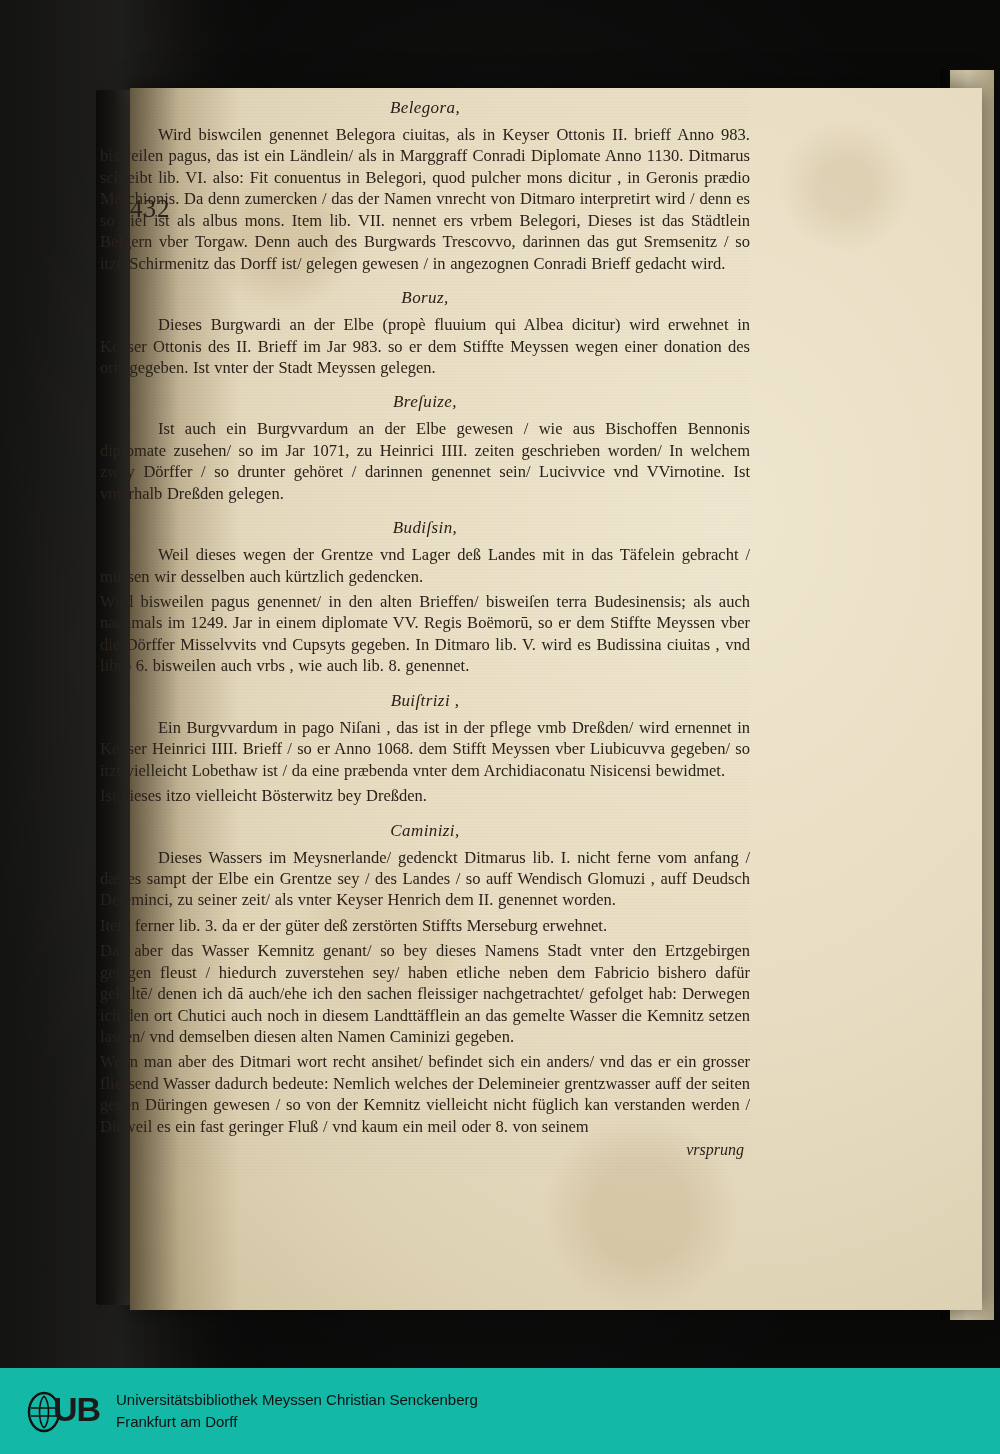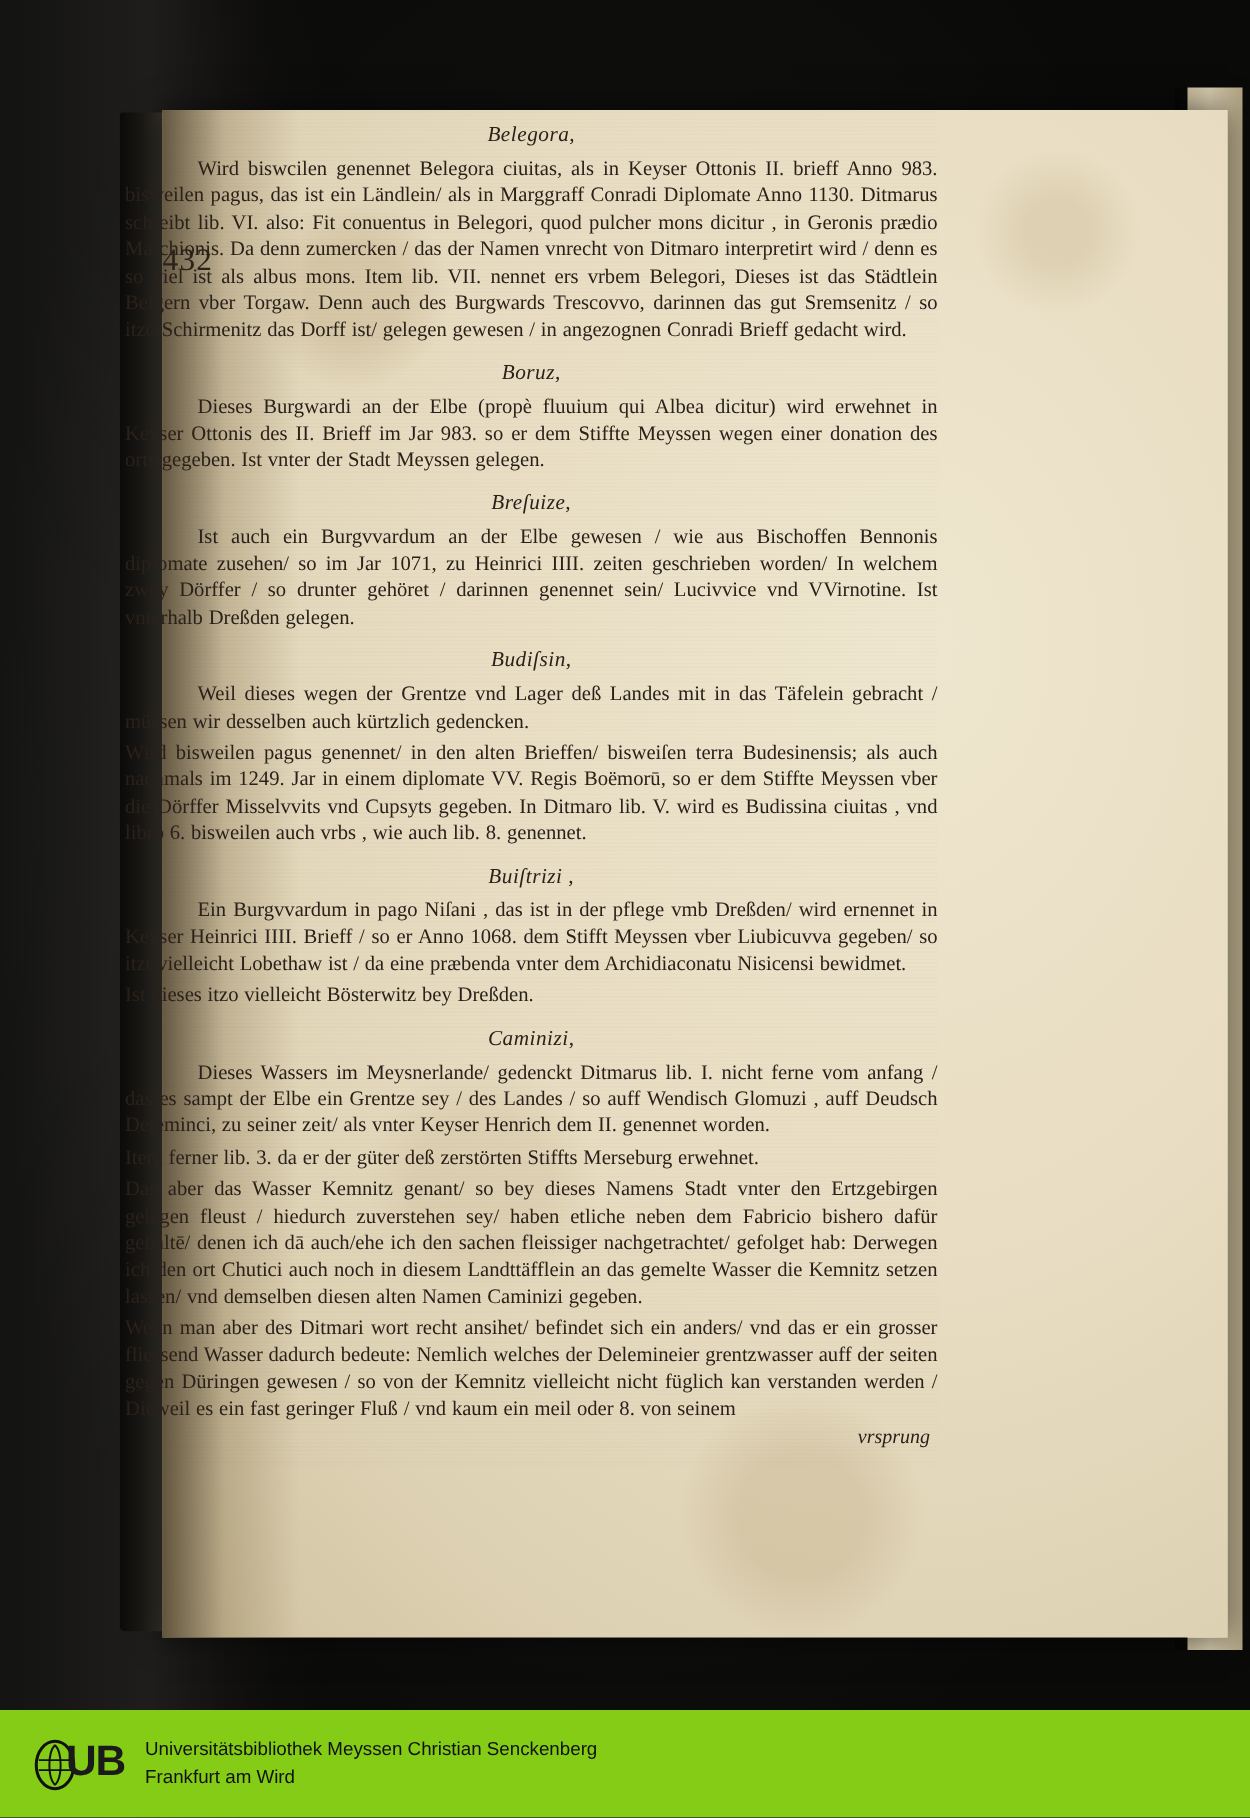--- a/index.html
+++ b/index.html
@@ -130,21 +130,21 @@
       repeating-linear-gradient(0deg, rgba(0,0,0,0.012) 0 1px, rgba(0,0,0,0) 1px 3px);
     mix-blend-mode: multiply;
     pointer-events:none;
   }
 
   
   #footer {
     position: absolute;
     left: 0; bottom: 0;
     width: 1000px; height: 86px;
-    background: #84cc16;
+    background: #14b8a6;
     display: flex;
     align-items: center;
     gap: 16px;
     padding-left: 26px;
     box-sizing: border-box;
   }
   #ub-logo {
     width: 74px; height: 46px;
     position: relative;
     flex: 0 0 auto;
@@ -225,15 +225,15 @@
     <svg width="74" height="48" viewBox="0 0 74 48">
       <ellipse cx="18" cy="24" rx="15" ry="19" fill="none" stroke="#111" stroke-width="2.4"></ellipse>
       <path d="M18 8 C12 14, 12 34, 18 40" fill="none" stroke="#111" stroke-width="1.6"></path>
       <path d="M18 8 C24 14, 24 34, 18 40" fill="none" stroke="#111" stroke-width="1.6"></path>
       <path d="M5 20 L31 20 M5 28 L31 28" stroke="#111" stroke-width="1.4"></path>
     </svg>
     <span class="ub-text">UB</span>
   </div>
   <div class="lines">
     <div>Universitätsbibliothek Meyssen Christian Senckenberg</div>
-    <div>Frankfurt am Wird</div>
+    <div>Frankfurt am Dorff</div>
   </div>
 </div>
 
 </body></html>

